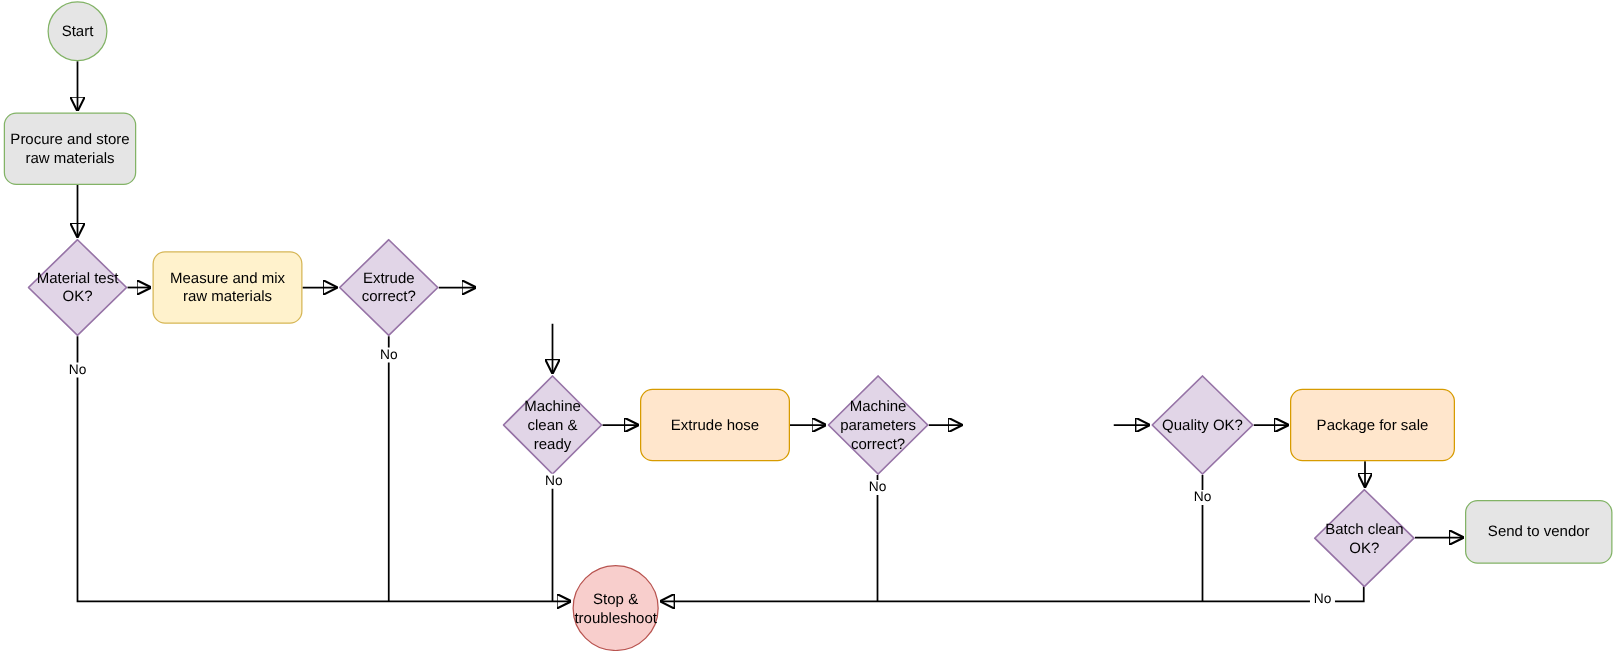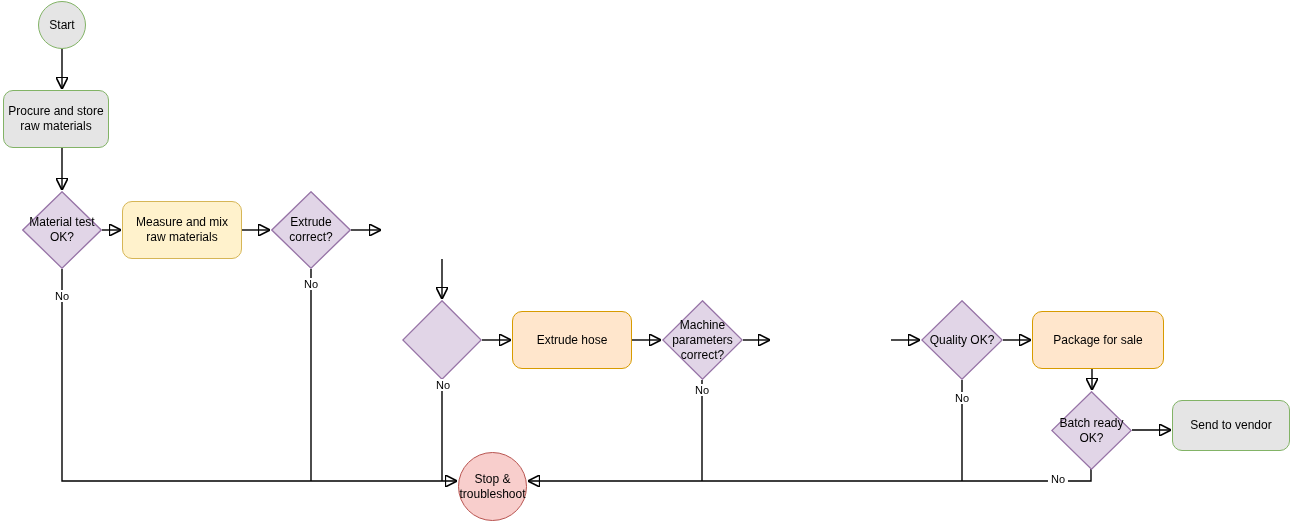--- a/index.html
+++ b/index.html
@@ -120,20 +120,21 @@
         <polygon points="50,1 99,50 50,99 1,50"></polygon>
       </svg>
     <span class="lbl">Extrude correct?</span>
   </div>
 
 
   <div class="node diamond" id="n-machine-clean">
     <svg class="diamond-shape" viewBox="0 0 100 100" preserveAspectRatio="none">
         <polygon points="50,1 99,50 50,99 1,50"></polygon>
       </svg>
+    <span class="lbl">Machine clean &amp; ready</span>
   </div>
 
   <div class="node rounded orange" id="n-extrude">
     <span class="lbl">Extrude hose</span>
   </div>
 
   <div class="node diamond" id="n-machine-params">
     <svg class="diamond-shape" viewBox="0 0 100 100" preserveAspectRatio="none">
         <polygon points="50,1 99,50 50,99 1,50"></polygon>
       </svg>
@@ -149,21 +150,21 @@
   </div>
 
   <div class="node rounded orange" id="n-package">
     <span class="lbl">Package for sale</span>
   </div>
 
   <div class="node diamond" id="n-batch-test">
     <svg class="diamond-shape" viewBox="0 0 100 100" preserveAspectRatio="none">
         <polygon points="50,1 99,50 50,99 1,50"></polygon>
       </svg>
-    <span class="lbl">Batch ready OK?</span>
+    <span class="lbl">Batch clean OK?</span>
   </div>
 
   <div class="node rounded green" id="n-send-vendor">
     <span class="lbl">Send to vendor</span>
   </div>
 
   <div class="node circle red" id="n-stop">
     <span class="lbl">Stop &amp; troubleshoot</span>
   </div>
 

